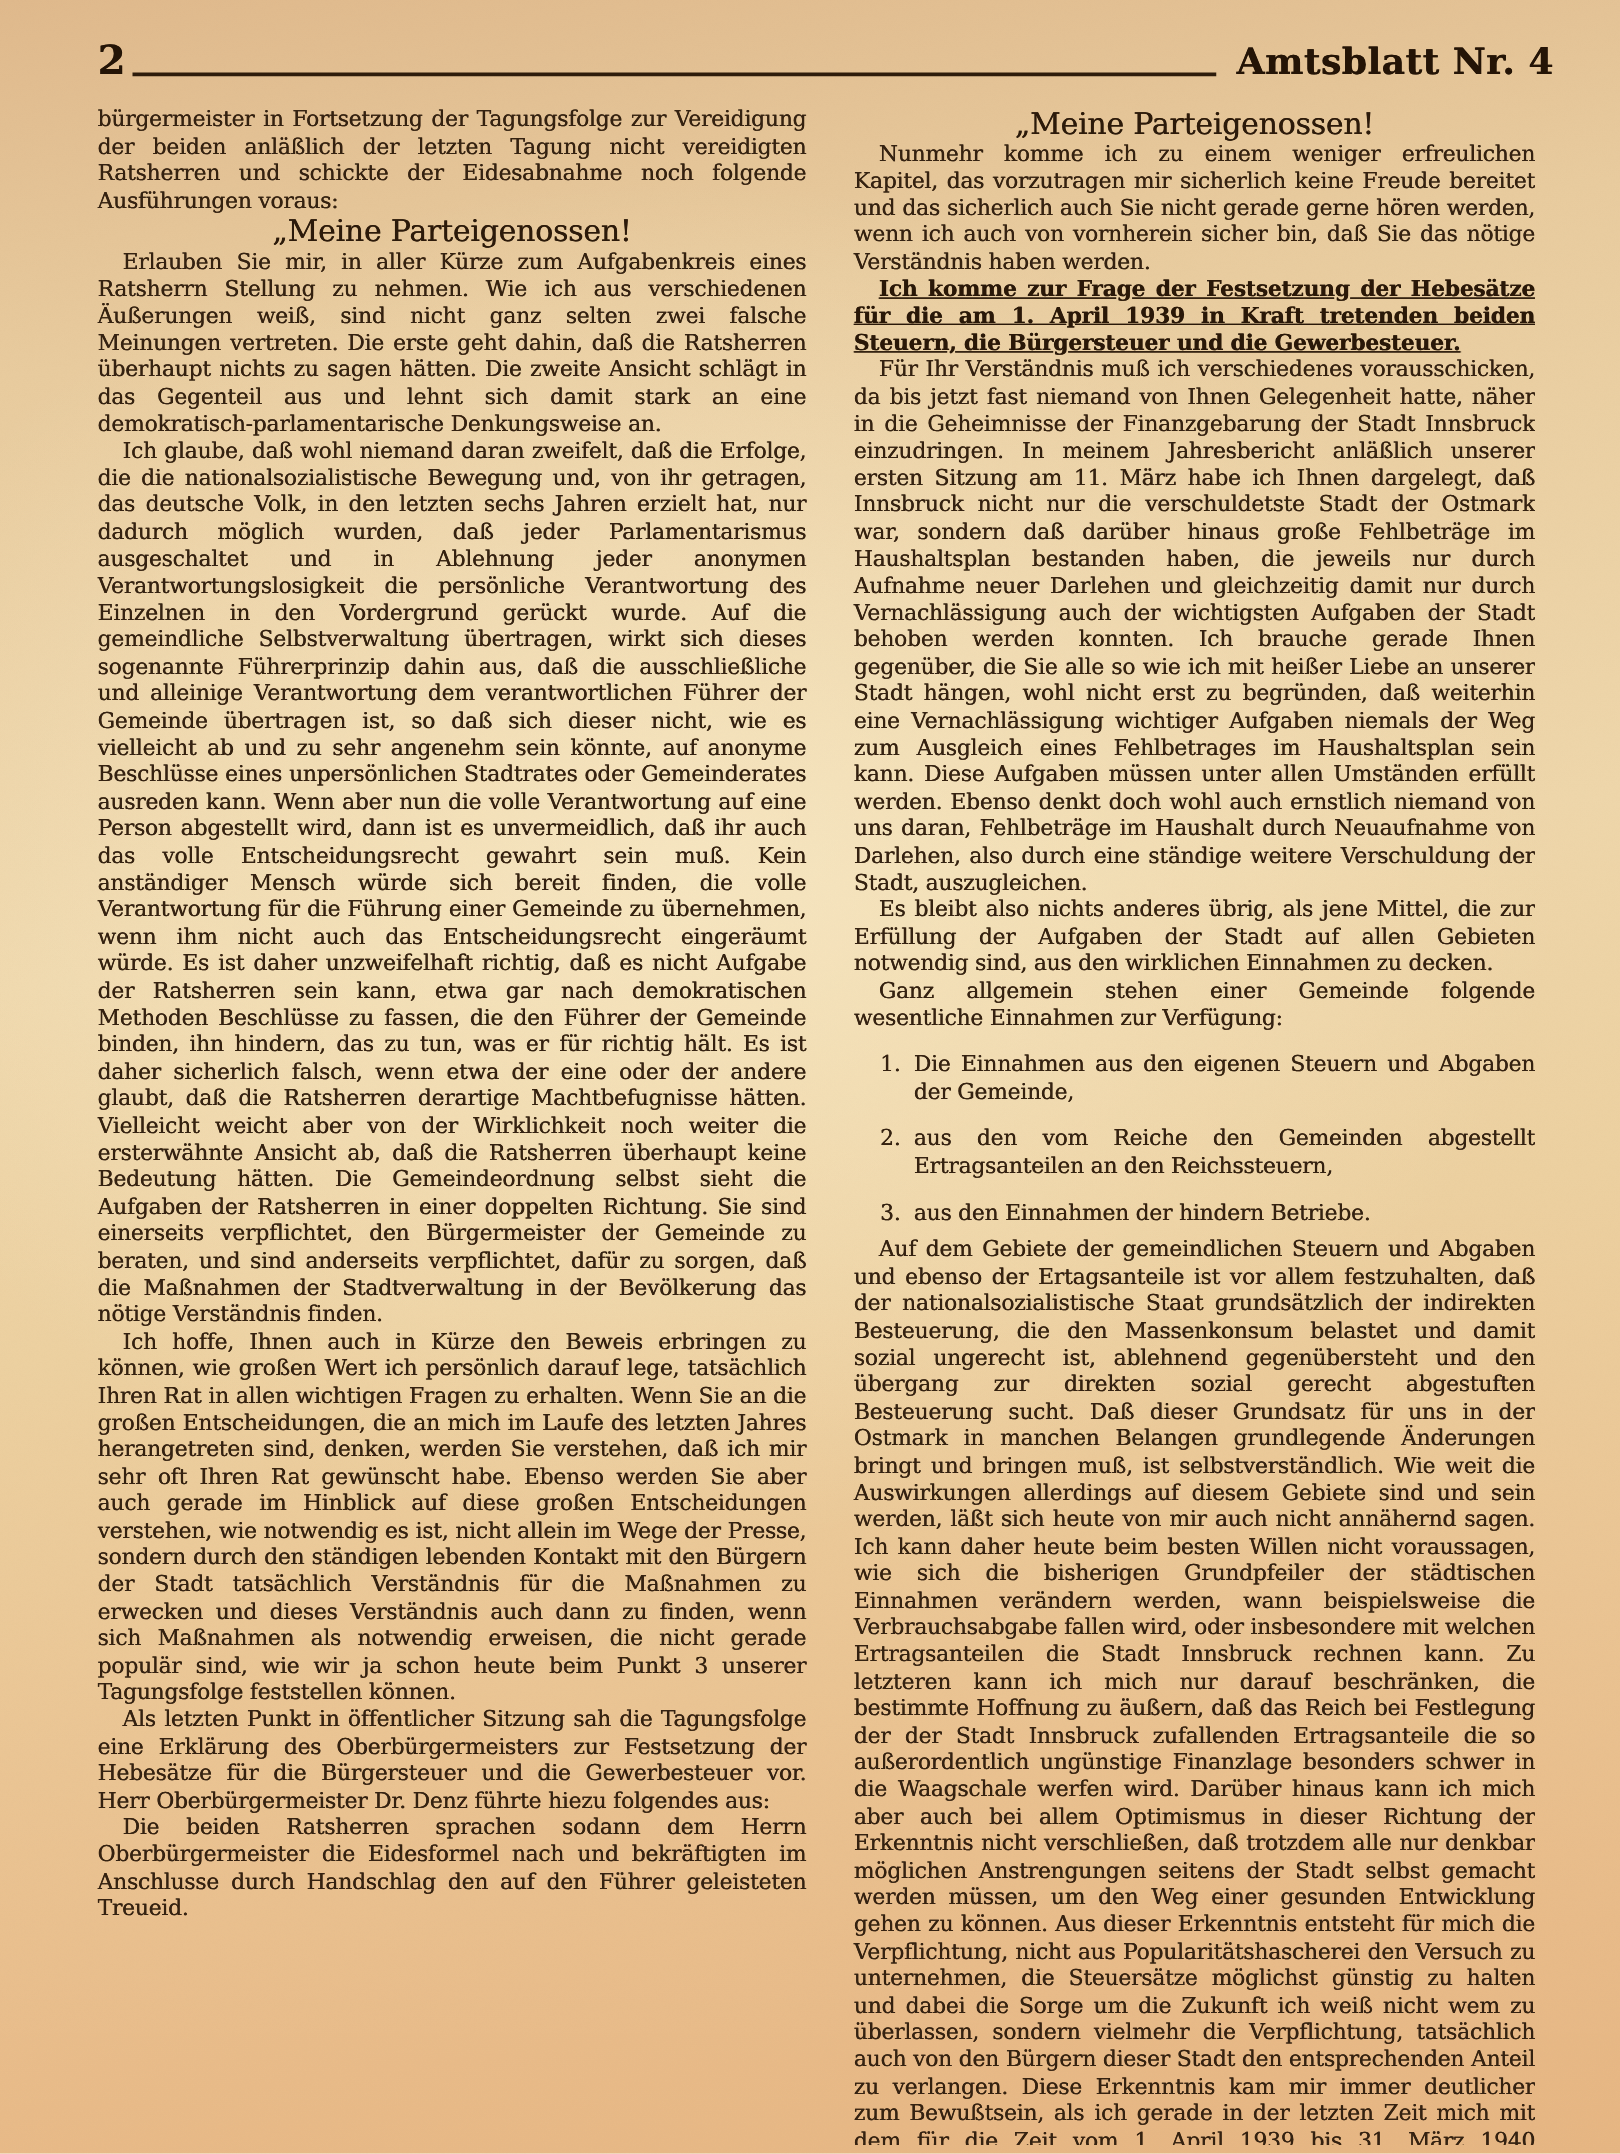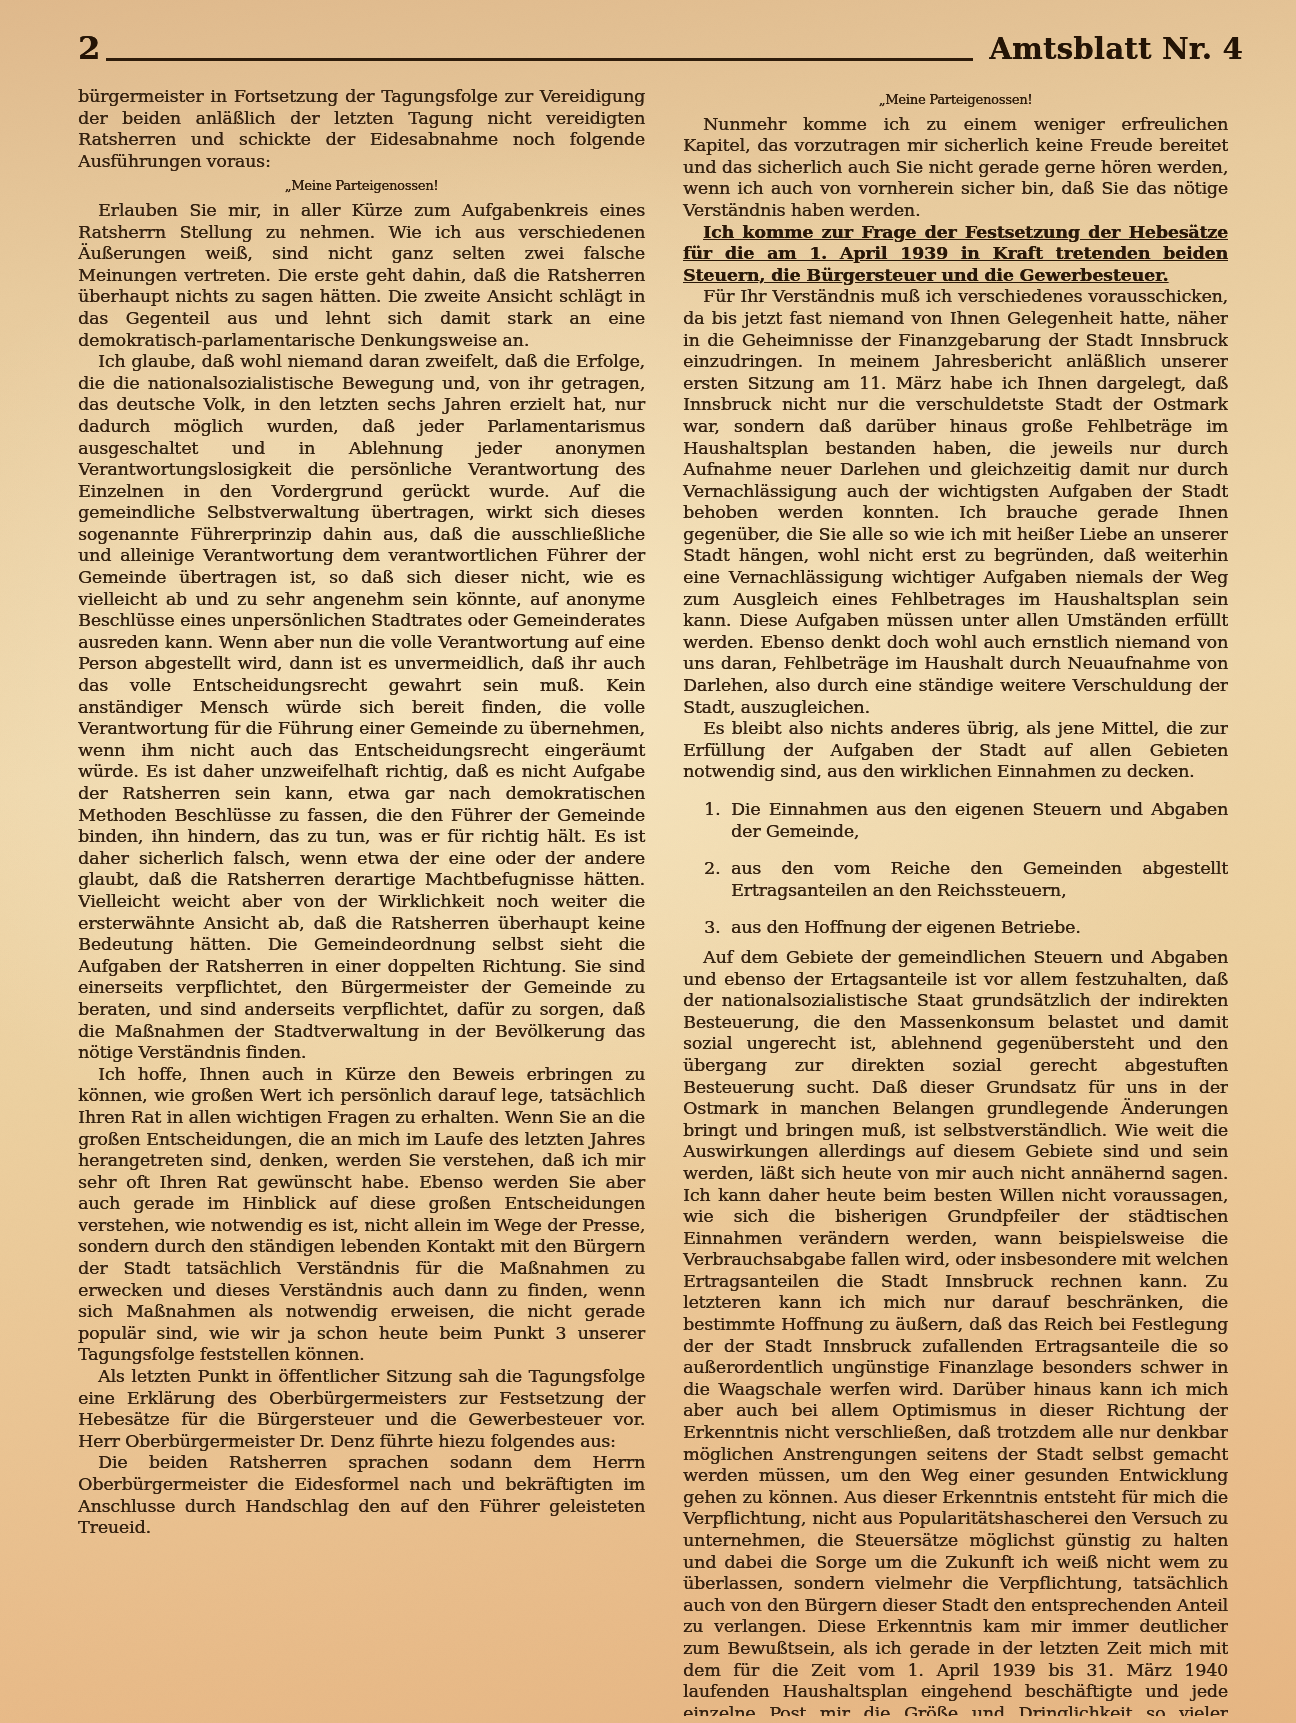--- a/index.html
+++ b/index.html
@@ -47,21 +47,21 @@
     color: #352211;
   }
   .col.left  { width: 567px; }
   .col.right { width: 545px; }
 
   .par { margin: 0; }
   .par.indent { text-indent: 20px; }
   .par.bold { font-weight: 700; color: #2a1808; text-decoration: underline; }
 
   .heading {
-    margin: 3px 0 3px; font-size: 13px; font-weight: 500;
+    margin: 3px 0 3px; font-size: 24px; font-weight: 500;
     text-align: center; text-indent: 0; color: #2c1a0a;
   }
 
   .num-list {
     margin: 7px 0 8px; padding: 0 0 0 48px;
     list-style: none; counter-reset: li;
   }
   .num-list li {
     counter-increment: li; position: relative; margin: 16px 0 4px;
   }
@@ -97,21 +97,22 @@
         <p class="par indent">Ich hoffe, Ihnen auch in Kürze den Beweis erbringen zu können, wie großen Wert ich persönlich darauf lege, tatsächlich Ihren Rat in allen wichtigen Fragen zu erhalten. Wenn Sie an die großen Entscheidungen, die an mich im Laufe des letzten Jahres herangetreten sind, denken, werden Sie verstehen, daß ich mir sehr oft Ihren Rat gewünscht habe. Ebenso werden Sie aber auch gerade im Hinblick auf diese großen Entscheidungen verstehen, wie notwendig es ist, nicht allein im Wege der Presse, sondern durch den ständigen lebenden Kontakt mit den Bürgern der Stadt tatsächlich Verständnis für die Maßnahmen zu erwecken und dieses Verständnis auch dann zu finden, wenn sich Maßnahmen als notwendig erweisen, die nicht gerade populär sind, wie wir ja schon heute beim Punkt 3 unserer Tagungsfolge feststellen können.</p>
         <p class="par indent">Als letzten Punkt in öffentlicher Sitzung sah die Tagungsfolge eine Erklärung des Oberbürgermeisters zur Festsetzung der Hebesätze für die Bürgersteuer und die Gewerbesteuer vor. Herr Oberbürgermeister Dr. Denz führte hiezu folgendes aus:</p>
         <p class="par indent">Die beiden Ratsherren sprachen sodann dem Herrn Oberbürgermeister die Eidesformel nach und bekräftigten im Anschlusse durch Handschlag den auf den Führer geleisteten Treueid.</p>
       </section>
     <section class="col right">
         <h3 class="heading">„Meine Parteigenossen!</h3>
         <p class="par indent">Nunmehr komme ich zu einem weniger erfreulichen Kapitel, das vorzutragen mir sicherlich keine Freude bereitet und das sicherlich auch Sie nicht gerade gerne hören werden, wenn ich auch von vornherein sicher bin, daß Sie das nötige Verständnis haben werden.</p>
         <p class="par indent bold">Ich komme zur Frage der Festsetzung der Hebesätze für die am 1. April 1939 in Kraft tretenden beiden Steuern, die Bürgersteuer und die Gewerbesteuer.</p>
         <p class="par indent">Für Ihr Verständnis muß ich verschiedenes vorausschicken, da bis jetzt fast niemand von Ihnen Gelegenheit hatte, näher in die Geheimnisse der Finanzgebarung der Stadt Innsbruck einzudringen. In meinem Jahresbericht anläßlich unserer ersten Sitzung am 11. März habe ich Ihnen dargelegt, daß Innsbruck nicht nur die verschuldetste Stadt der Ostmark war, sondern daß darüber hinaus große Fehlbeträge im Haushaltsplan bestanden haben, die jeweils nur durch Aufnahme neuer Darlehen und gleichzeitig damit nur durch Vernachlässigung auch der wichtigsten Aufgaben der Stadt behoben werden konnten. Ich brauche gerade Ihnen gegenüber, die Sie alle so wie ich mit heißer Liebe an unserer Stadt hängen, wohl nicht erst zu begründen, daß weiterhin eine Vernachlässigung wichtiger Aufgaben niemals der Weg zum Ausgleich eines Fehlbetrages im Haushaltsplan sein kann. Diese Aufgaben müssen unter allen Umständen erfüllt werden. Ebenso denkt doch wohl auch ernstlich niemand von uns daran, Fehlbeträge im Haushalt durch Neuaufnahme von Darlehen, also durch eine ständige weitere Verschuldung der Stadt, auszugleichen.</p>
         <p class="par indent">Es bleibt also nichts anderes übrig, als jene Mittel, die zur Erfüllung der Aufgaben der Stadt auf allen Gebieten notwendig sind, aus den wirklichen Einnahmen zu decken.</p>
+        <p class="par indent">Ganz allgemein stehen einer Gemeinde folgende wesentliche Einnahmen zur Verfügung:</p>
         <ol class="num-list">
           <li>Die Einnahmen aus den eigenen Steuern und Abgaben der Gemeinde,</li>
           <li>aus den vom Reiche den Gemeinden abgestellt Ertragsanteilen an den Reichssteuern,</li>
-          <li>aus den Hoffnung der eigenen Betriebe.</li>
+          <li>aus den Einnahmen der hindern Betriebe.</li>
         </ol>
         <p class="par indent">Auf dem Gebiete der gemeindlichen Steuern und Abgaben und ebenso der Ertagsanteile ist vor allem festzuhalten, daß der nationalsozialistische Staat grundsätzlich der indirekten Besteuerung, die den Massenkonsum belastet und damit sozial ungerecht ist, ablehnend gegenübersteht und den übergang zur direkten sozial gerecht abgestuften Besteuerung sucht. Daß dieser Grundsatz für uns in der Ostmark in manchen Belangen grundlegende Änderungen bringt und bringen muß, ist selbstverständlich. Wie weit die Auswirkungen allerdings auf diesem Gebiete sind und sein werden, läßt sich heute von mir auch nicht annähernd sagen. Ich kann daher heute beim besten Willen nicht voraussagen, wie sich die bisherigen Grundpfeiler der städtischen Einnahmen verändern werden, wann beispielsweise die Verbrauchsabgabe fallen wird, oder insbesondere mit welchen Ertragsanteilen die Stadt Innsbruck rechnen kann. Zu letzteren kann ich mich nur darauf beschränken, die bestimmte Hoffnung zu äußern, daß das Reich bei Festlegung der der Stadt Innsbruck zufallenden Ertragsanteile die so außerordentlich ungünstige Finanzlage besonders schwer in die Waagschale werfen wird. Darüber hinaus kann ich mich aber auch bei allem Optimismus in dieser Richtung der Erkenntnis nicht verschließen, daß trotzdem alle nur denkbar möglichen Anstrengungen seitens der Stadt selbst gemacht werden müssen, um den Weg einer gesunden Entwicklung gehen zu können. Aus dieser Erkenntnis entsteht für mich die Verpflichtung, nicht aus Popularitätshascherei den Versuch zu unternehmen, die Steuersätze möglichst günstig zu halten und dabei die Sorge um die Zukunft ich weiß nicht wem zu überlassen, sondern vielmehr die Verpflichtung, tatsächlich auch von den Bürgern dieser Stadt den entsprechenden Anteil zu verlangen. Diese Erkenntnis kam mir immer deutlicher zum Bewußtsein, als ich gerade in der letzten Zeit mich mit dem für die Zeit vom 1. April 1939 bis 31. März 1940 laufenden Haushaltsplan eingehend beschäftigte und jede einzelne Post mir die Größe und Dringlichkeit so vieler Aufgaben vor Augen führte. Sie</p>
       </section>
   </div>
 </div>
 
 </body></html>

